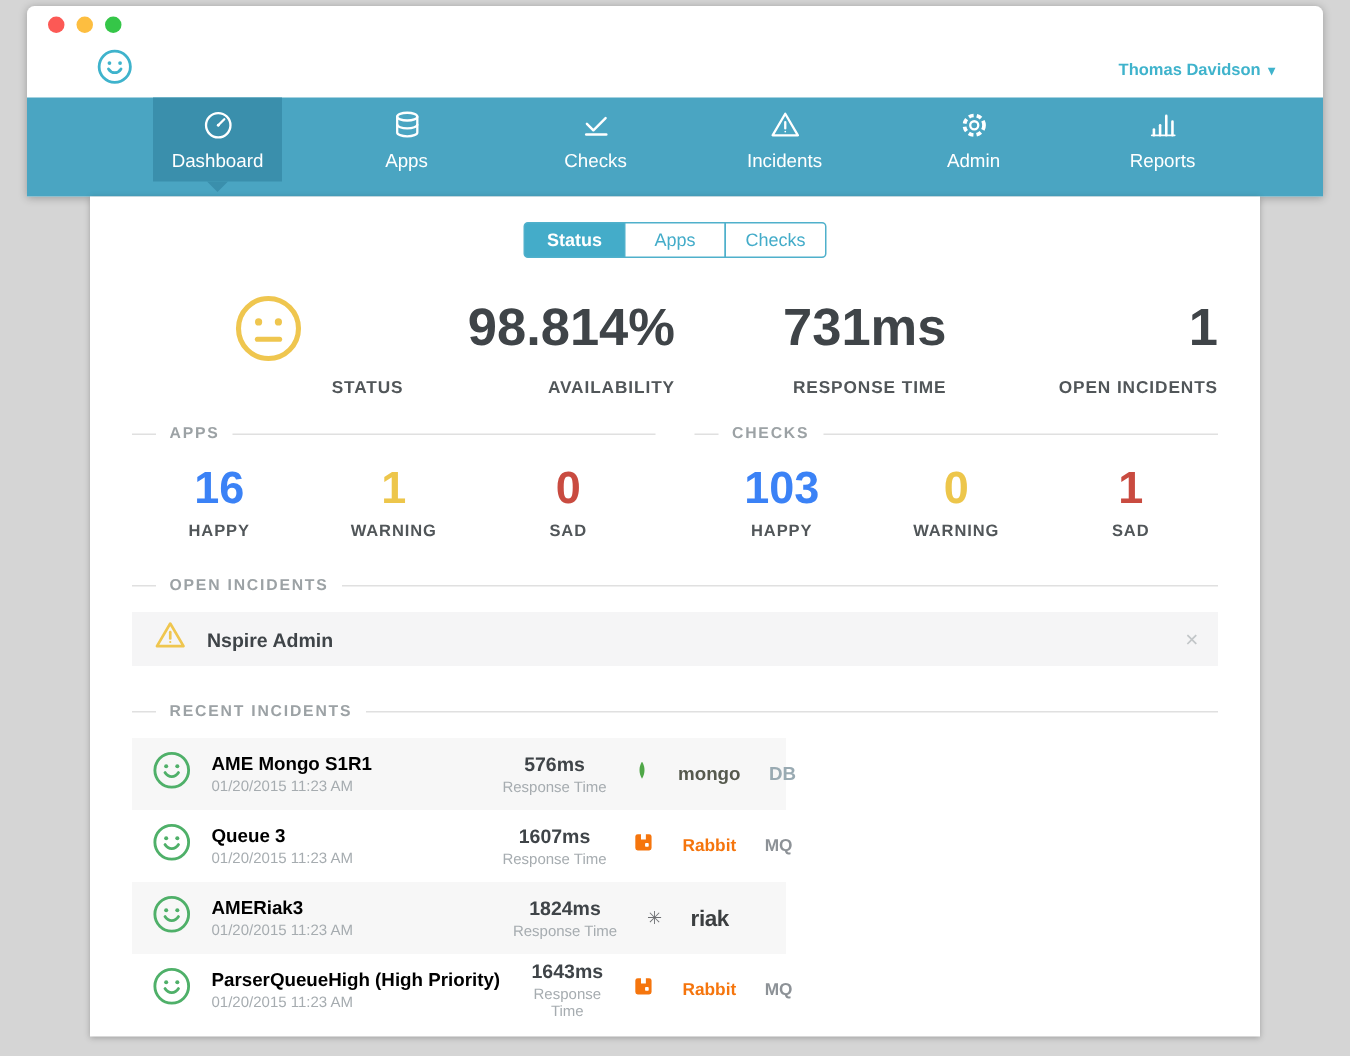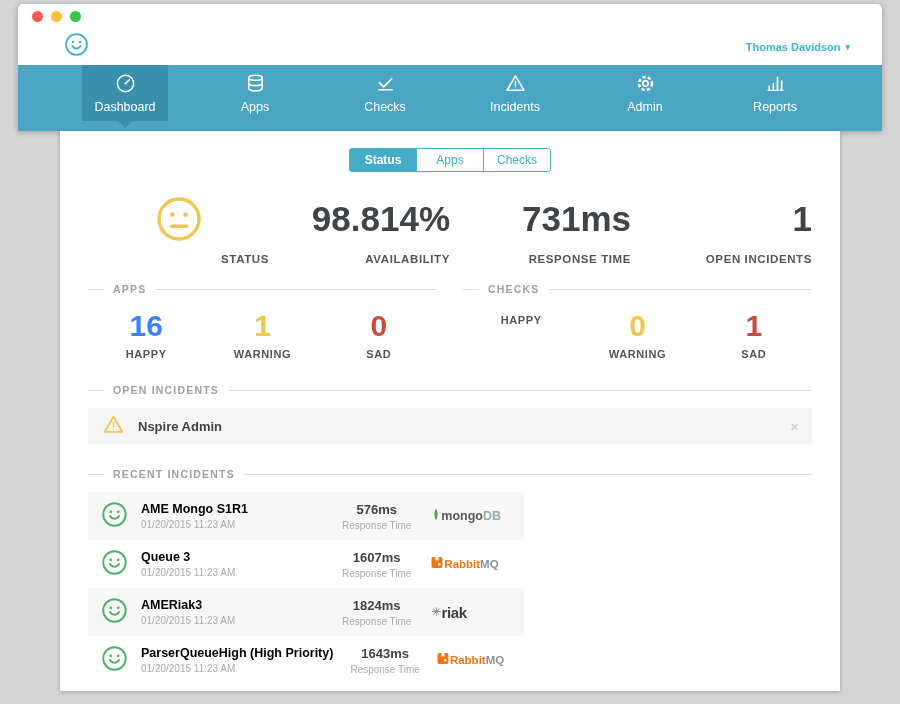--- a/index.html
+++ b/index.html
@@ -18,21 +18,21 @@
   .dot.red { background:#fc5955; } .dot.yellow { background:#fdbe40; } .dot.green { background:#35c648; }
 
   
   .header { height:36px; display:flex; align-items:center; justify-content:space-between; padding:0 32px 0 46px; }
   .logo { display:flex; align-items:center; gap:9px; color:#3fb3cc; font-size:17px; font-weight:bold; letter-spacing:3px; }
   .user-menu { color:#3fb3cc; font-size:11px; display:flex; align-items:center; gap:5px; cursor:pointer; font-weight:bold; }
   .caret { font-size:9px; }
 
   
   .nav { background:#4aa5c2; height:66px; display:flex; justify-content:space-between; padding:0 64px; }
-  .nav-item { width:86px; height:56px; display:flex; flex-direction:column; align-items:center; justify-content:center; gap:5px; color:#fff; font-size:12.5px; cursor:pointer; position:relative; }
+  .nav-item { width:86px; height:56px; display:flex; flex-direction:column; align-items:center; justify-content:center; gap:5px; color:#fff; font-size:12.5px; cursor:pointer; position:relative;margin-left:20px; }
   .nav-item.active { background:#3a8fac; }
   .nav-item.active::after { content:""; position:absolute; top:56px; left:50%; margin-left:-7px; width:0; height:0;
     border-left:7px solid transparent; border-right:7px solid transparent; border-top:7px solid #3a8fac; }
   .nav-icon svg { display:block; }
 
   
   .card { width:780px; height:560px; margin:0 auto; background:#fff; box-shadow:0 1px 4px rgba(0,0,0,0.25); overflow:hidden; }
 
   
   .tabs { display:flex; justify-content:center; padding-top:17px; }
@@ -71,21 +71,21 @@
   
   .activities { margin:8px 28px 0; width:436px; }
   .activity-row { height:48px; display:flex; align-items:center; padding:0 13px; gap:13px; cursor:pointer; }
   .activity-row:nth-child(odd) { background:#f7f7f7; }
   .activity-main { width:200px; }
   .activity-name { font-size:12.5px; font-weight:bold; color:#000000; white-space:nowrap; }
   .activity-ts { margin-top:3px; font-size:10px; color:#a6acb0; }
   .activity-response { width:92px; text-align:center; }
   .activity-response .rv { font-size:13px; font-weight:bold; color:#3f4448; }
   .activity-response .rl { margin-top:3px; font-size:10px; color:#a6acb0; }
-  .activity-service { width:88px; display:flex; align-items:center; gap:0; }
+  .activity-service { width:88px; display:flex; align-items:center; gap:19px; }
 
   .svc-mongo .t1 { font-size:12.5px; font-weight:bold; color:#565a4e; }
   .svc-mongo .t2 { font-size:12.5px; font-weight:bold; color:#99aab2; }
   .svc-rabbit .t1 { font-size:11.5px; font-weight:bold; color:#f5750d; }
   .svc-rabbit .t2 { font-size:11.5px; font-weight:bold; color:#8d9297; }
   .svc-riak .mark { font-size:12px; color:#6d6f72; }
   .svc-riak .t1 { font-size:15px; font-weight:bold; color:#3c3f41; letter-spacing:-0.3px; }
 </style>
 </head>
 <body>
@@ -237,20 +237,21 @@
           <div class="stat-value yellow">1</div>
           <div class="stat-label">WARNING</div>
         </div>
         <div class="stat">
           <div class="stat-value red">0</div>
           <div class="stat-label">SAD</div>
         </div>
       </div>
       <div class="stats-group">
         <div class="stat">
+          <div class="stat-value green">103</div>
           <div class="stat-label">HAPPY</div>
         </div>
         <div class="stat">
           <div class="stat-value yellow">0</div>
           <div class="stat-label">WARNING</div>
         </div>
         <div class="stat">
           <div class="stat-value red">1</div>
           <div class="stat-label">SAD</div>
         </div>

